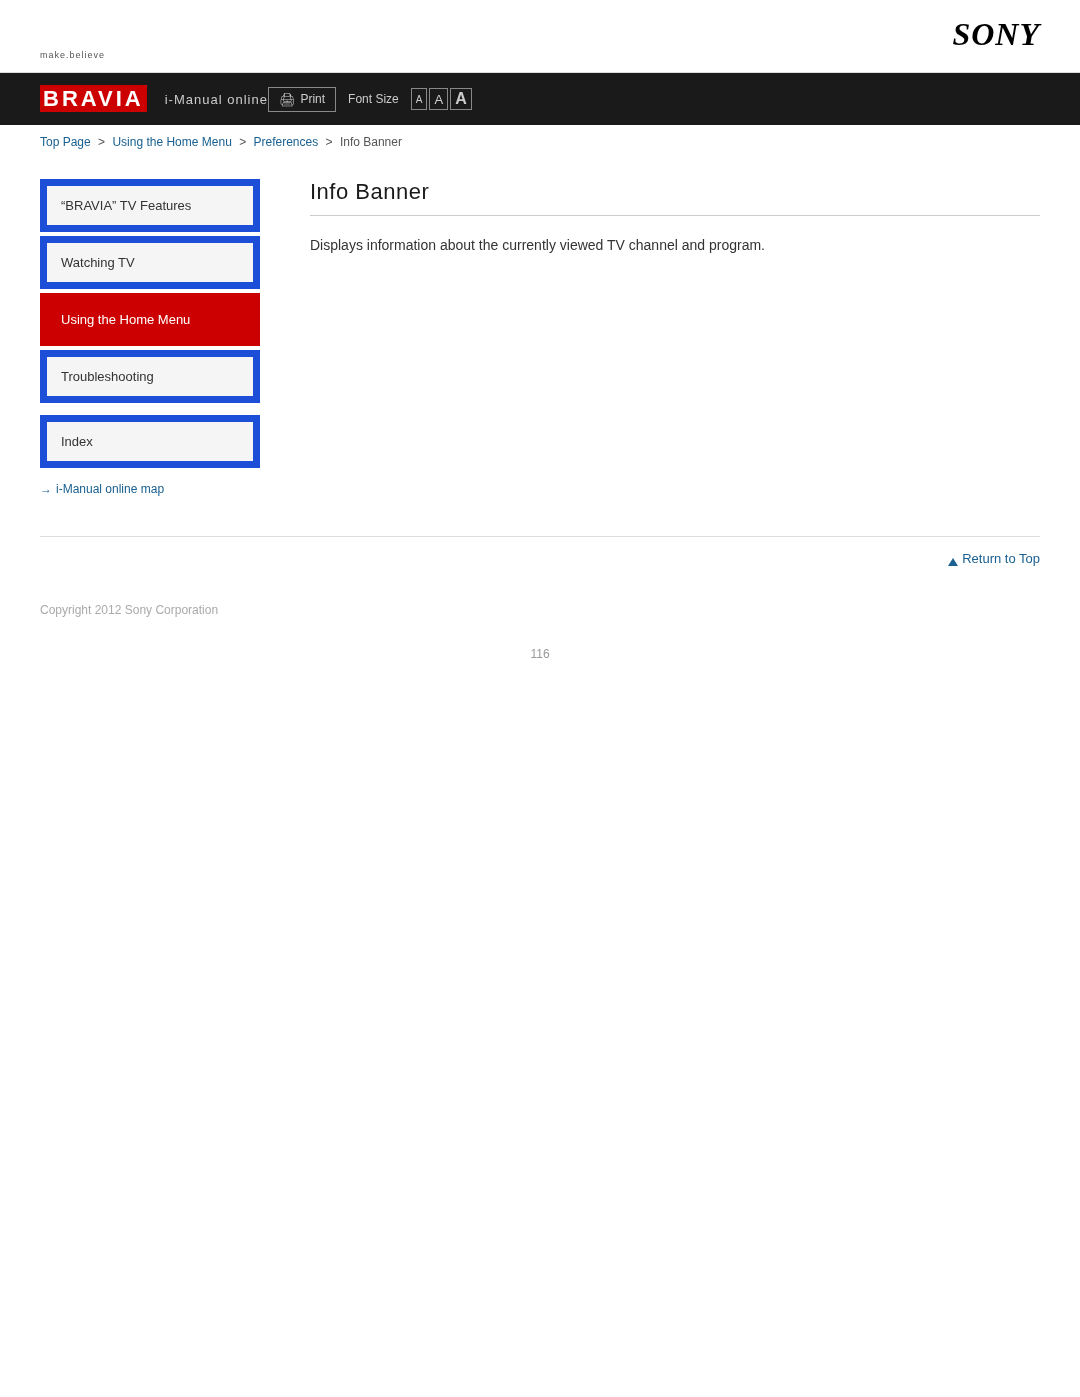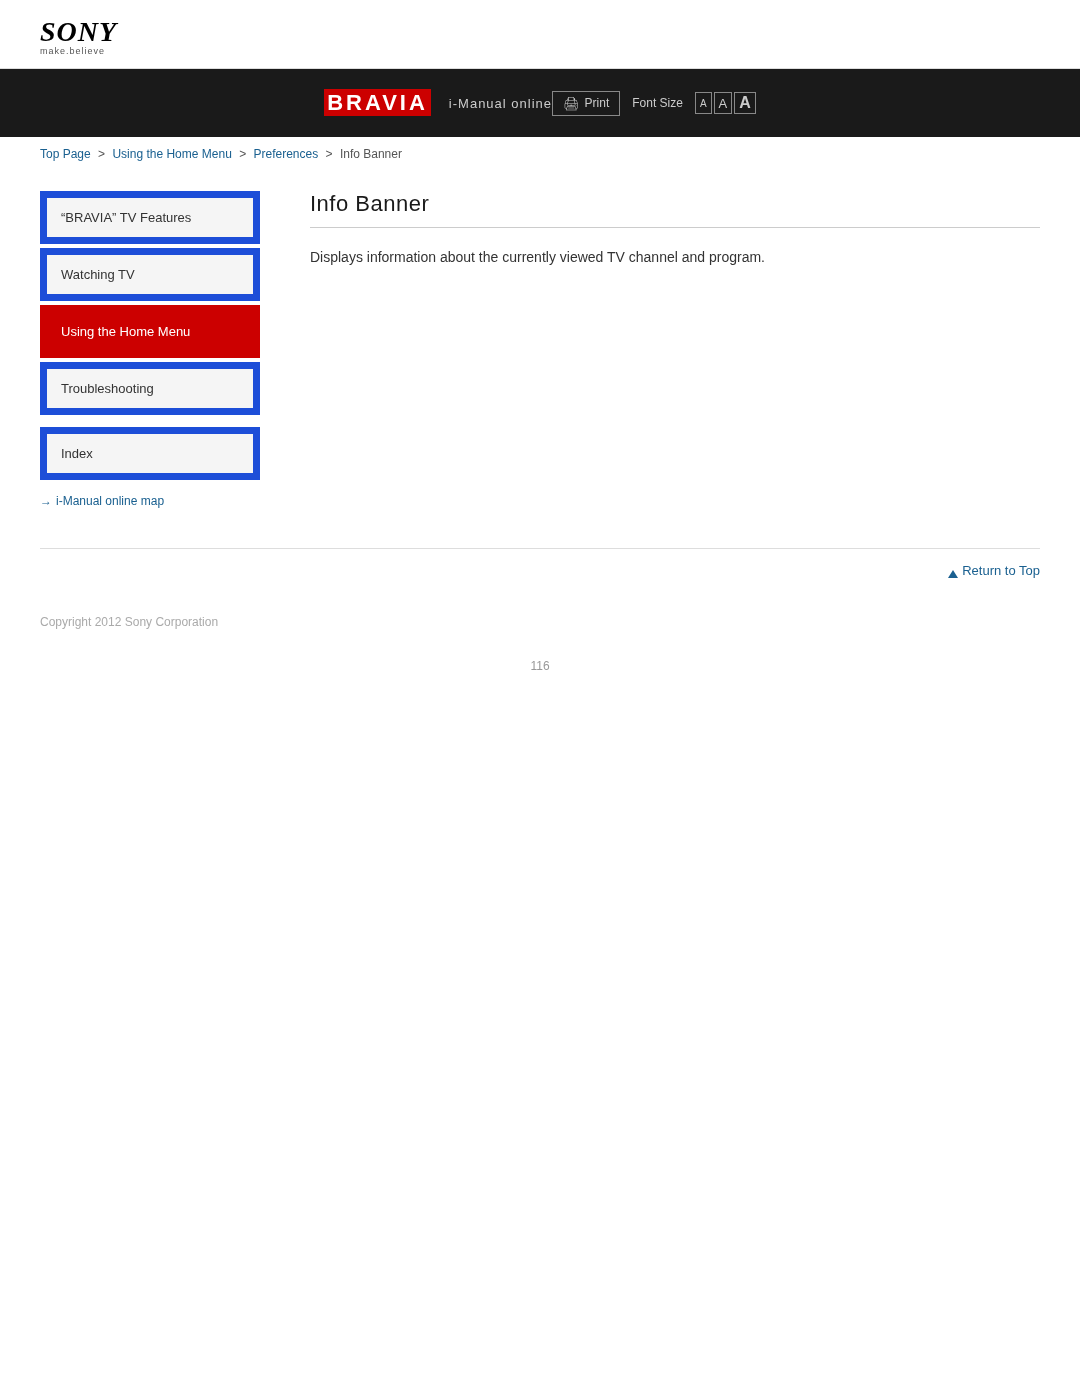--- a/index.html
+++ b/index.html
@@ -16,42 +16,43 @@
     .logo-area {
       padding: 18px 40px 12px 40px;
       border-bottom: 1px solid #ddd;
     }
     .sony-logo {
       display: flex;
       flex-direction: column;
       line-height: 1;
     }
     .sony-logo .sony-text {
-      font-size: 28px;
+      font-size: 32px;
       font-weight: 900;
       font-style: italic;
       letter-spacing: 1px;
       color: #000;
       font-family: 'Times New Roman', serif;
+      text-align: right;
     }
     .sony-logo .make-believe {
       font-size: 9px;
       color: #555;
       letter-spacing: 1px;
       margin-top: 1px;
     }
 
     
     .bravia-banner {
       background: #1a1a1a;
       display: flex;
       align-items: center;
-      justify-content: center;
+      justify-content: flex-start;
       padding: 0 40px;
-      height: 68px;
+      height: 52px;
       margin: 0;
     }
     .bravia-banner-left {
       display: flex;
       align-items: center;
       gap: 16px;
     }
     .bravia-logo {
       color: #fff;
       font-size: 22px;

